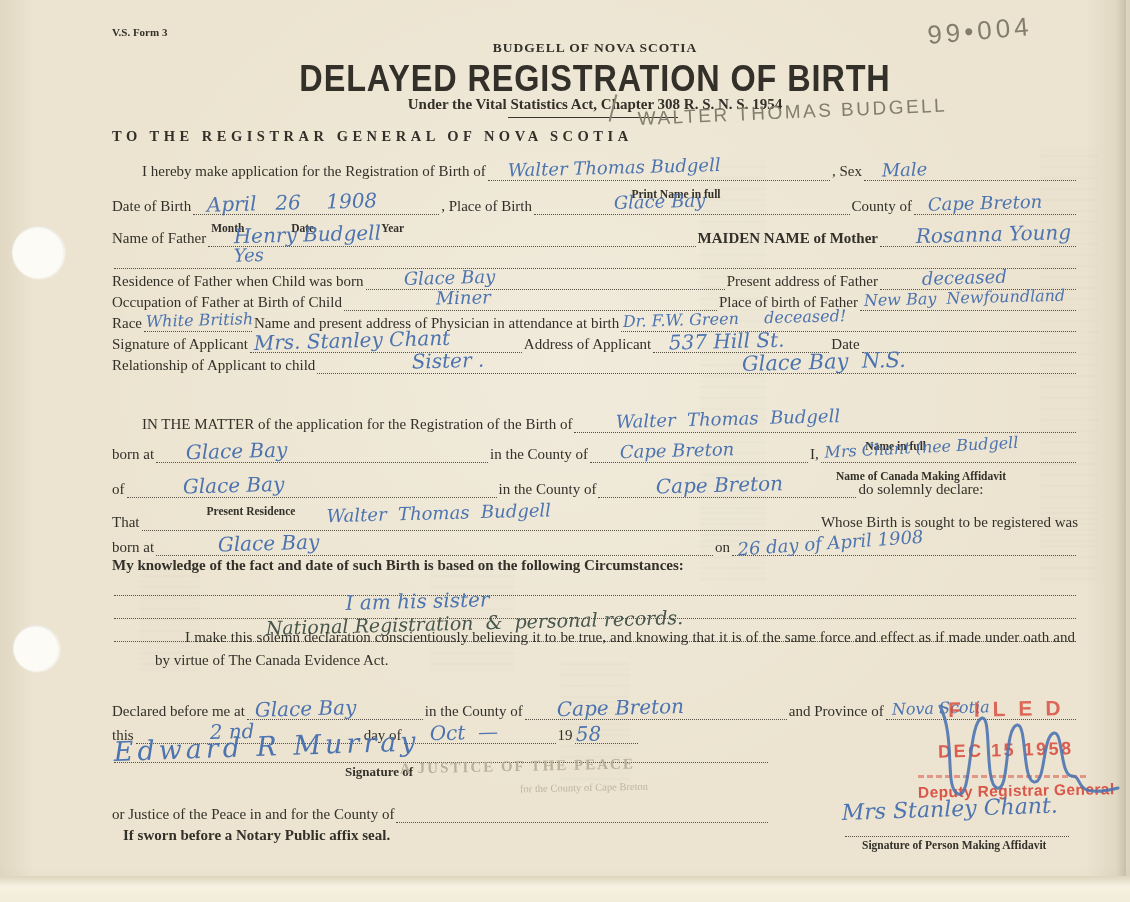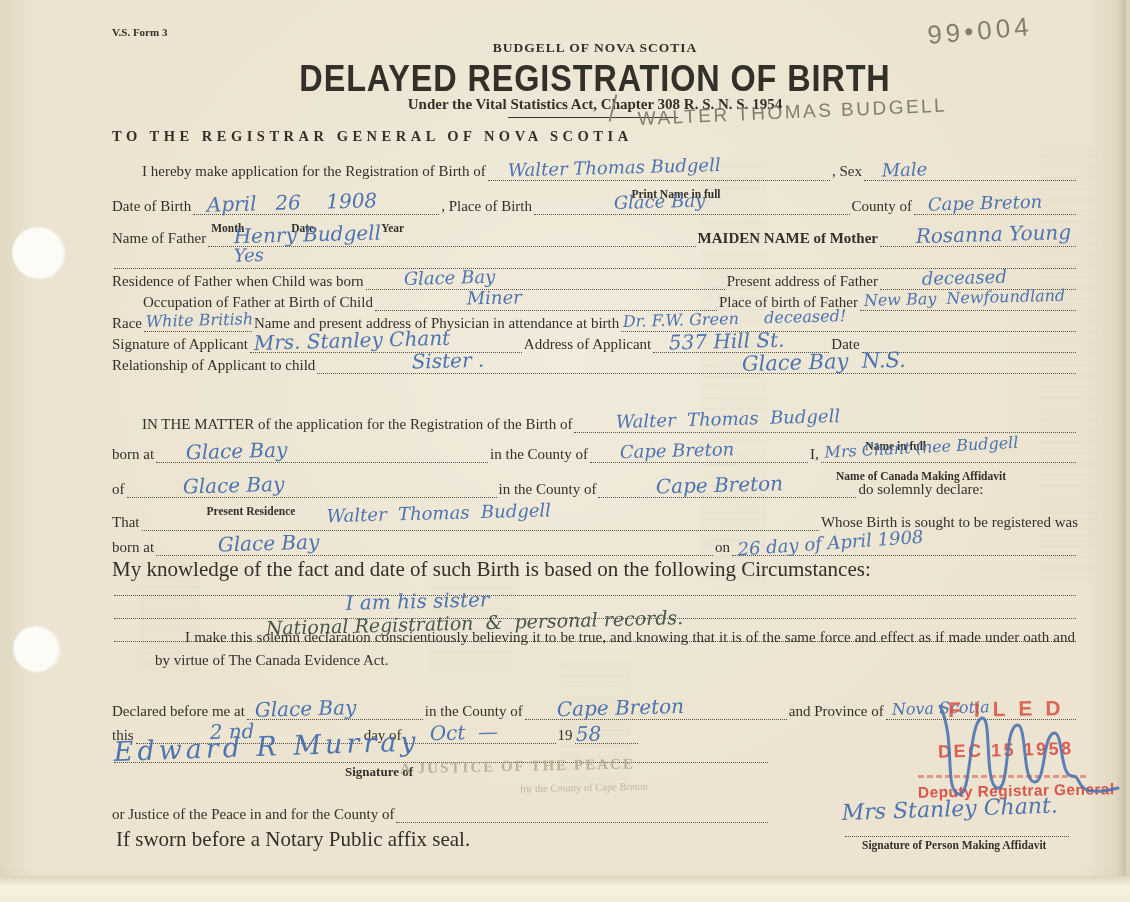--- a/index.html
+++ b/index.html
@@ -39,21 +39,21 @@
   .fill{flex:1 1 auto;border-bottom:1.8px dotted #575145;height:18px;position:relative;
         display:flex;align-items:flex-end;min-width:0;overflow:visible;margin:0 2px;}
   .sub{position:absolute;top:100%;margin-top:8px;font-size:11.5px;font-weight:bold;line-height:12px;color:#33302a;}
   
   .hw{font-family:"DejaVu Serif",serif;font-style:italic;color:#4d74b0;font-size:18px;line-height:14px;
       display:inline-block;transform:rotate(-1.5deg) translateY(-2px);transform-origin:left bottom;white-space:pre;}
   .hw.big{font-size:20px;}
   .hw.dark{color:#47564d;}
   .pencil{font-family:"Liberation Sans",sans-serif;color:#837d6e;font-style:normal;}
   .para{position:absolute;left:112px;right:55px;font-size:15px;line-height:23px;text-align:justify;text-indent:30px;}
-  .plain{position:absolute;font-size:21px;white-space:nowrap;}
+  .plain{position:absolute;font-size:15px;white-space:nowrap;font-weight:bold;}
 
   
   .red{color:#d9473a;font-family:"Liberation Sans",sans-serif;font-weight:bold;position:absolute;white-space:nowrap;}
   .grey{color:#b3a892;font-family:"Liberation Serif",serif;position:absolute;white-space:nowrap;}
   #stamp-filed{letter-spacing:13px;font-size:21px;opacity:.8;transform:rotate(-1deg);}
   #stamp-date{font-size:18px;letter-spacing:2.5px;opacity:.85;transform:rotate(-1.5deg);}
   #stamp-deputy{font-size:15.5px;letter-spacing:.4px;opacity:.9;transform:rotate(-1deg);}
   #stamp-deputy-line{position:absolute;border-top:3px dashed rgba(217,71,58,.5);}
   #stamp-jp1{font-size:15px;font-weight:bold;letter-spacing:2px;opacity:.85;transform:rotate(-1.2deg);}
   #stamp-jp2{font-size:10.5px;opacity:.8;transform:rotate(-1.2deg);}
@@ -135,21 +135,21 @@
     <span class="lbl">Residence of Father when Child was born</span>
     <span class="fill">
       <i class="hw" style="padding-left:38px;">Glace Bay</i>
     </span>
     <span class="lbl">Present address of Father</span>
     <span class="fill" style="flex:0 0 196px;">
       <i class="hw" style="padding-left:42px;">deceased</i>
     </span>
   </div>
 
-  <div class="row" style="top:291px;margin-left:31px;">
+  <div class="row" style="top:291px;">
     <span class="lbl">Occupation of Father at Birth of Child</span>
     <span class="fill">
       <i class="hw" style="padding-left:92px;">Miner</i>
     </span>
     <span class="lbl">Place of birth of Father</span>
     <span class="fill" style="flex:0 0 216px;">
       <i class="hw" style="padding-left:4px;font-size:16px;">New Bay  Newfoundland</i>
     </span>
   </div>
 
@@ -297,21 +297,21 @@
   </div>
   <div class="plain" style="left:345px;top:764px;font-size:13px;font-weight:bold;">Signature of</div>
 
   <div class="grey" id="stamp-jp1" style="left:400px;top:758px;">A JUSTICE OF THE PEACE</div>
   <div class="grey" id="stamp-jp2" style="left:520px;top:782px;">for the County of Cape Breton</div>
 
   <div class="row" style="top:803px;right:360px;">
     <span class="lbl">or Justice of the Peace in and for the County of</span>
     <span class="fill"></span>
   </div>
-  <div class="plain" style="left:116px;top:827px;">If sworn before a Notary Public affix seal.</div>
+  <div class="plain" style="left:123px;top:827px;">If sworn before a Notary Public affix seal.</div>
 
   <div class="red" id="stamp-filed" style="left:948px;top:697px;">FILED</div>
   <div class="red" id="stamp-date" style="left:938px;top:740px;">DEC 15 1958</div>
   <div id="stamp-deputy-line" style="left:918px;top:775px;width:168px;"></div>
   <div class="red" id="stamp-deputy" style="left:918px;top:782px;">Deputy Registrar General</div>
   <svg style="position:absolute;left:922px;top:688px;" width="200" height="122" viewBox="0 0 200 122">
     <path d="M18,18 C34,50 22,100 36,106 C50,112 46,34 60,30 C70,27 62,96 75,100 C88,104 82,40 95,37 C105,35 100,92 112,94 C124,96 120,48 132,45 C141,43 138,88 150,88 C163,88 148,112 196,100" fill="none" stroke="#4d74b0" stroke-width="3" stroke-linecap="round" opacity="0.9"></path>
   </svg>
 
   <div class="p hw" style="left:842px;top:806px;font-size:22px;transform:rotate(-2deg);">Mrs Stanley Chant.</div>

